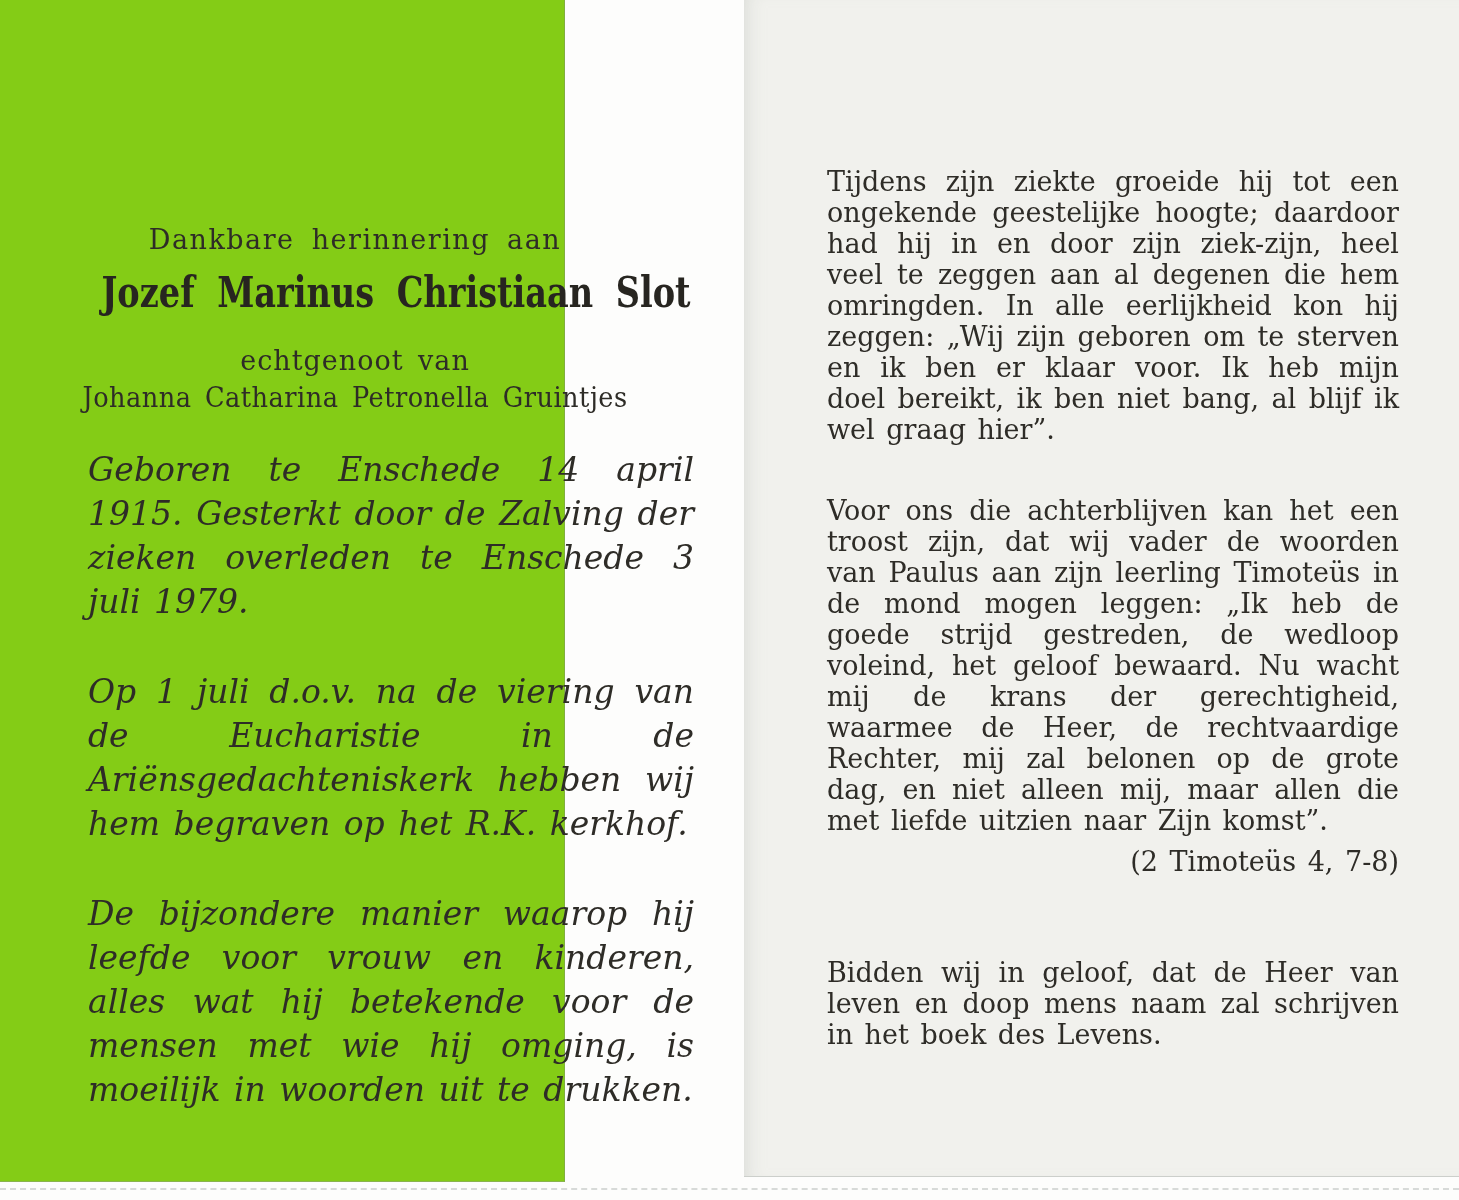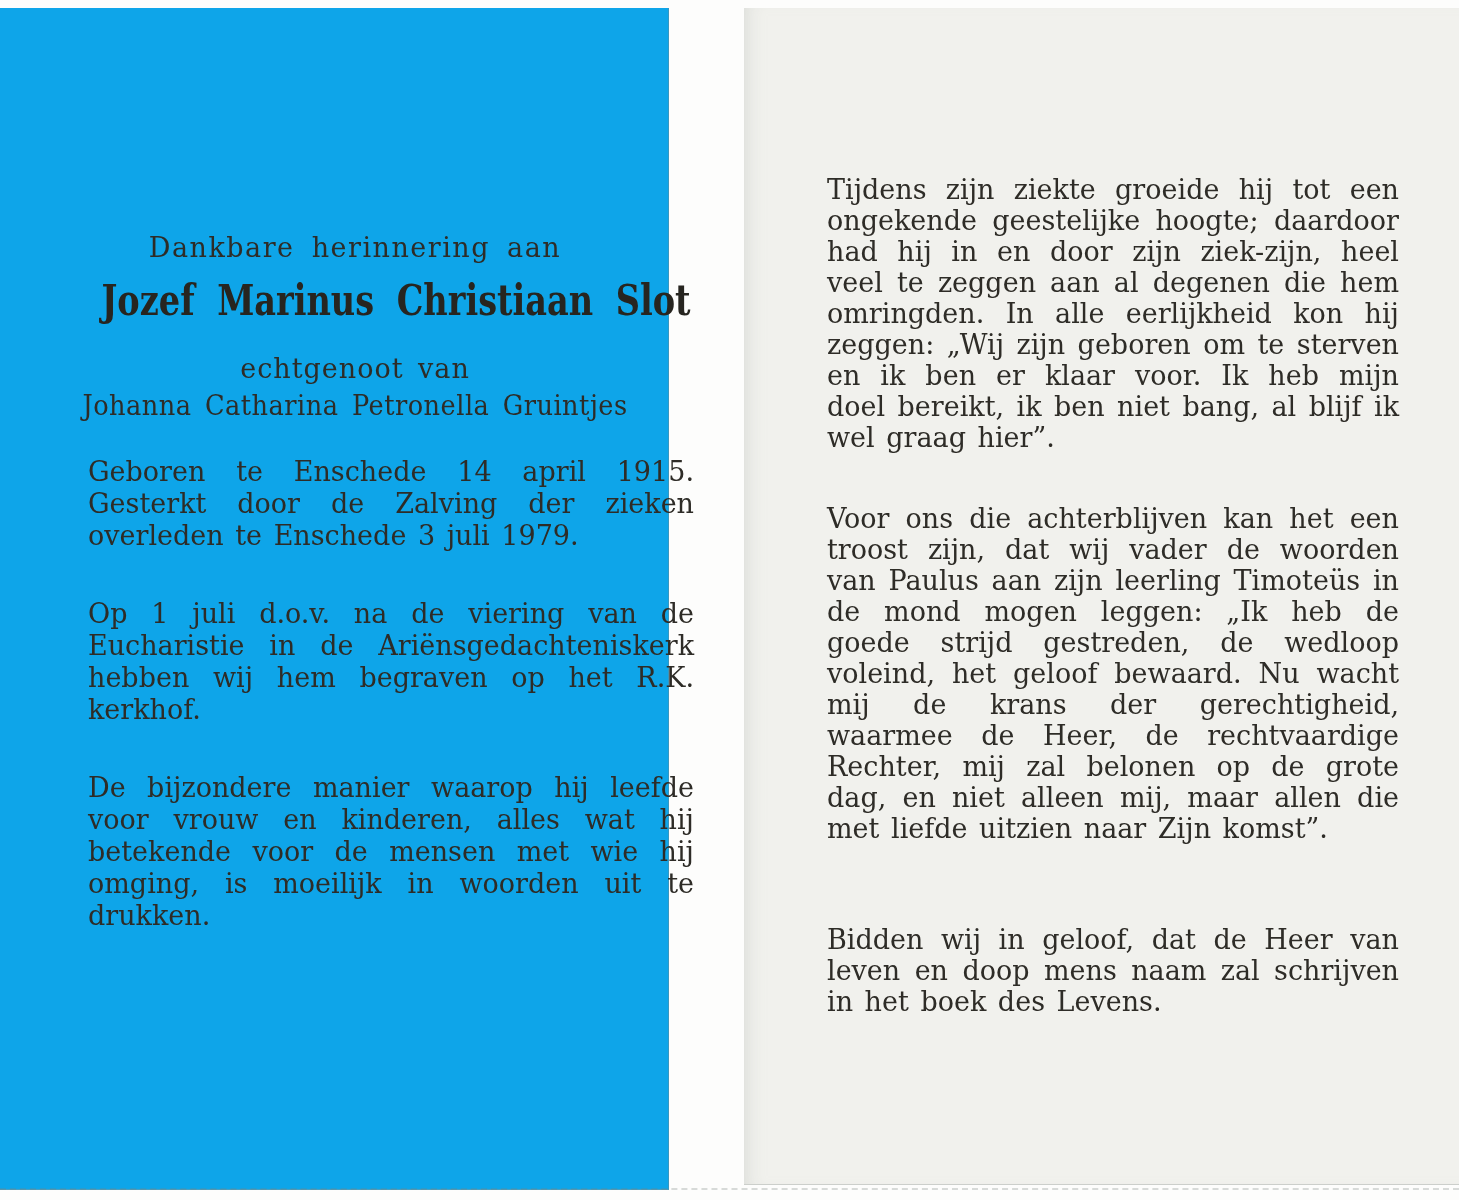--- a/index.html
+++ b/index.html
@@ -4,24 +4,24 @@
 <style>
   html,body { margin:0; padding:0; background:#e8e8e6; }
   .scan {
     position:relative;
     width:1459px; height:1200px;
     background:#fdfdfc;               
     font-family:"DejaVu Serif", serif;
     color:#2e2c27;
     overflow:hidden;
   }
-  .page { position:absolute; top:8px; box-sizing:border-box; }
+  .page { position:absolute; top:0; box-sizing:border-box; }
   .page-left {
-    left:0; width:669px; height:1182px;
-    background:#0ea5e9;
+    left:0; width:565px; height:1182px;
+    background:#84cc16;
     border-right:1px solid rgba(122,131,126,.40);
     border-bottom:1px solid rgba(145,152,147,.45);
   }
   .page-right {
     left:744px; width:715px; height:1177px;
     background:#f1f1ed;
     border-bottom:1px solid rgba(150,158,153,.40);
     box-shadow: inset 16px 0 20px -16px rgba(185,192,186,.55);
   }
   .cut-line {
@@ -41,22 +41,22 @@
     color:#272520;
   }
   .spouse-intro { margin:28px 0 0; font-size:27px; letter-spacing:1px; word-spacing:5px; }
   .spouse-name  {
     margin:6px 0 0; font-size:27px; letter-spacing:.5px; word-spacing:5px;
     white-space:nowrap; transform:scaleX(.95); transform-origin:50% 50%;
   }
 
   .body-left { position:absolute; top:448px; left:88px; width:606px; }
   .body-left p {
-    margin:0 0 46px; font-size:27px; line-height:32px;
-    text-align:justify; word-spacing:3px;
+    margin:0 0 46px; font-size:33px; line-height:44px;
+    text-align:justify; word-spacing:3px;font-style:italic;
   }
   .body-left p:last-child { margin-bottom:17px; }
 
   
   .body-right { position:absolute; top:166px; left:83px; width:572px; }
   .body-right p {
     margin:0; font-size:27px; line-height:31px;
     text-align:justify; word-spacing:3px;
   }
   .para-gap { margin-bottom:50px !important; }
@@ -83,18 +83,19 @@
       <p>Geboren te Enschede 14 april 1915. Gesterkt door de Zalving der zieken overleden te Enschede 3 juli 1979.</p>
       <p>Op 1 juli d.o.v. na de viering van de Eucharistie in de Ariënsgedachteniskerk hebben wij hem begraven op het R.K. kerkhof.</p>
       <p>De bijzondere manier waarop hij leefde voor vrouw en kinderen, alles wat hij betekende voor de mensen met wie hij omging, is moeilijk in woorden uit te drukken.</p>
     </div>
   </section>
 
   <section class="page page-right">
     <div class="body-right">
       <p class="para-gap">Tijdens zijn ziekte groeide hij tot een ongekende geestelijke hoogte; daardoor had hij in en door zijn ziek-zijn, heel veel te zeggen aan al degenen die hem omringden. In alle eerlijkheid kon hij zeggen: „Wij zijn geboren om te sterven en ik ben er klaar voor. Ik heb mijn doel bereikt, ik ben niet bang, al blijf ik wel graag hier”.</p>
       <p>Voor ons die achterblijven kan het een troost zijn, dat wij vader de woorden van Paulus aan zijn leerling Timoteüs in de mond mogen leggen: „Ik heb de goede strijd gestreden, de wedloop voleind, het geloof bewaard. Nu wacht mij de krans der gerechtigheid, waarmee de Heer, de rechtvaardige Rechter, mij zal belonen op de grote dag, en niet alleen mij, maar allen die met liefde uitzien naar Zijn komst”.</p>
+      <p class="citation">(2 Timoteüs 4, 7-8)</p>
       <p class="closing">Bidden wij in geloof, dat de Heer van leven en doop mens naam zal schrijven in het boek des Levens.</p>
     </div>
   </section>
 
   <div class="cut-line"></div>
 </div>
 
 </body></html>

